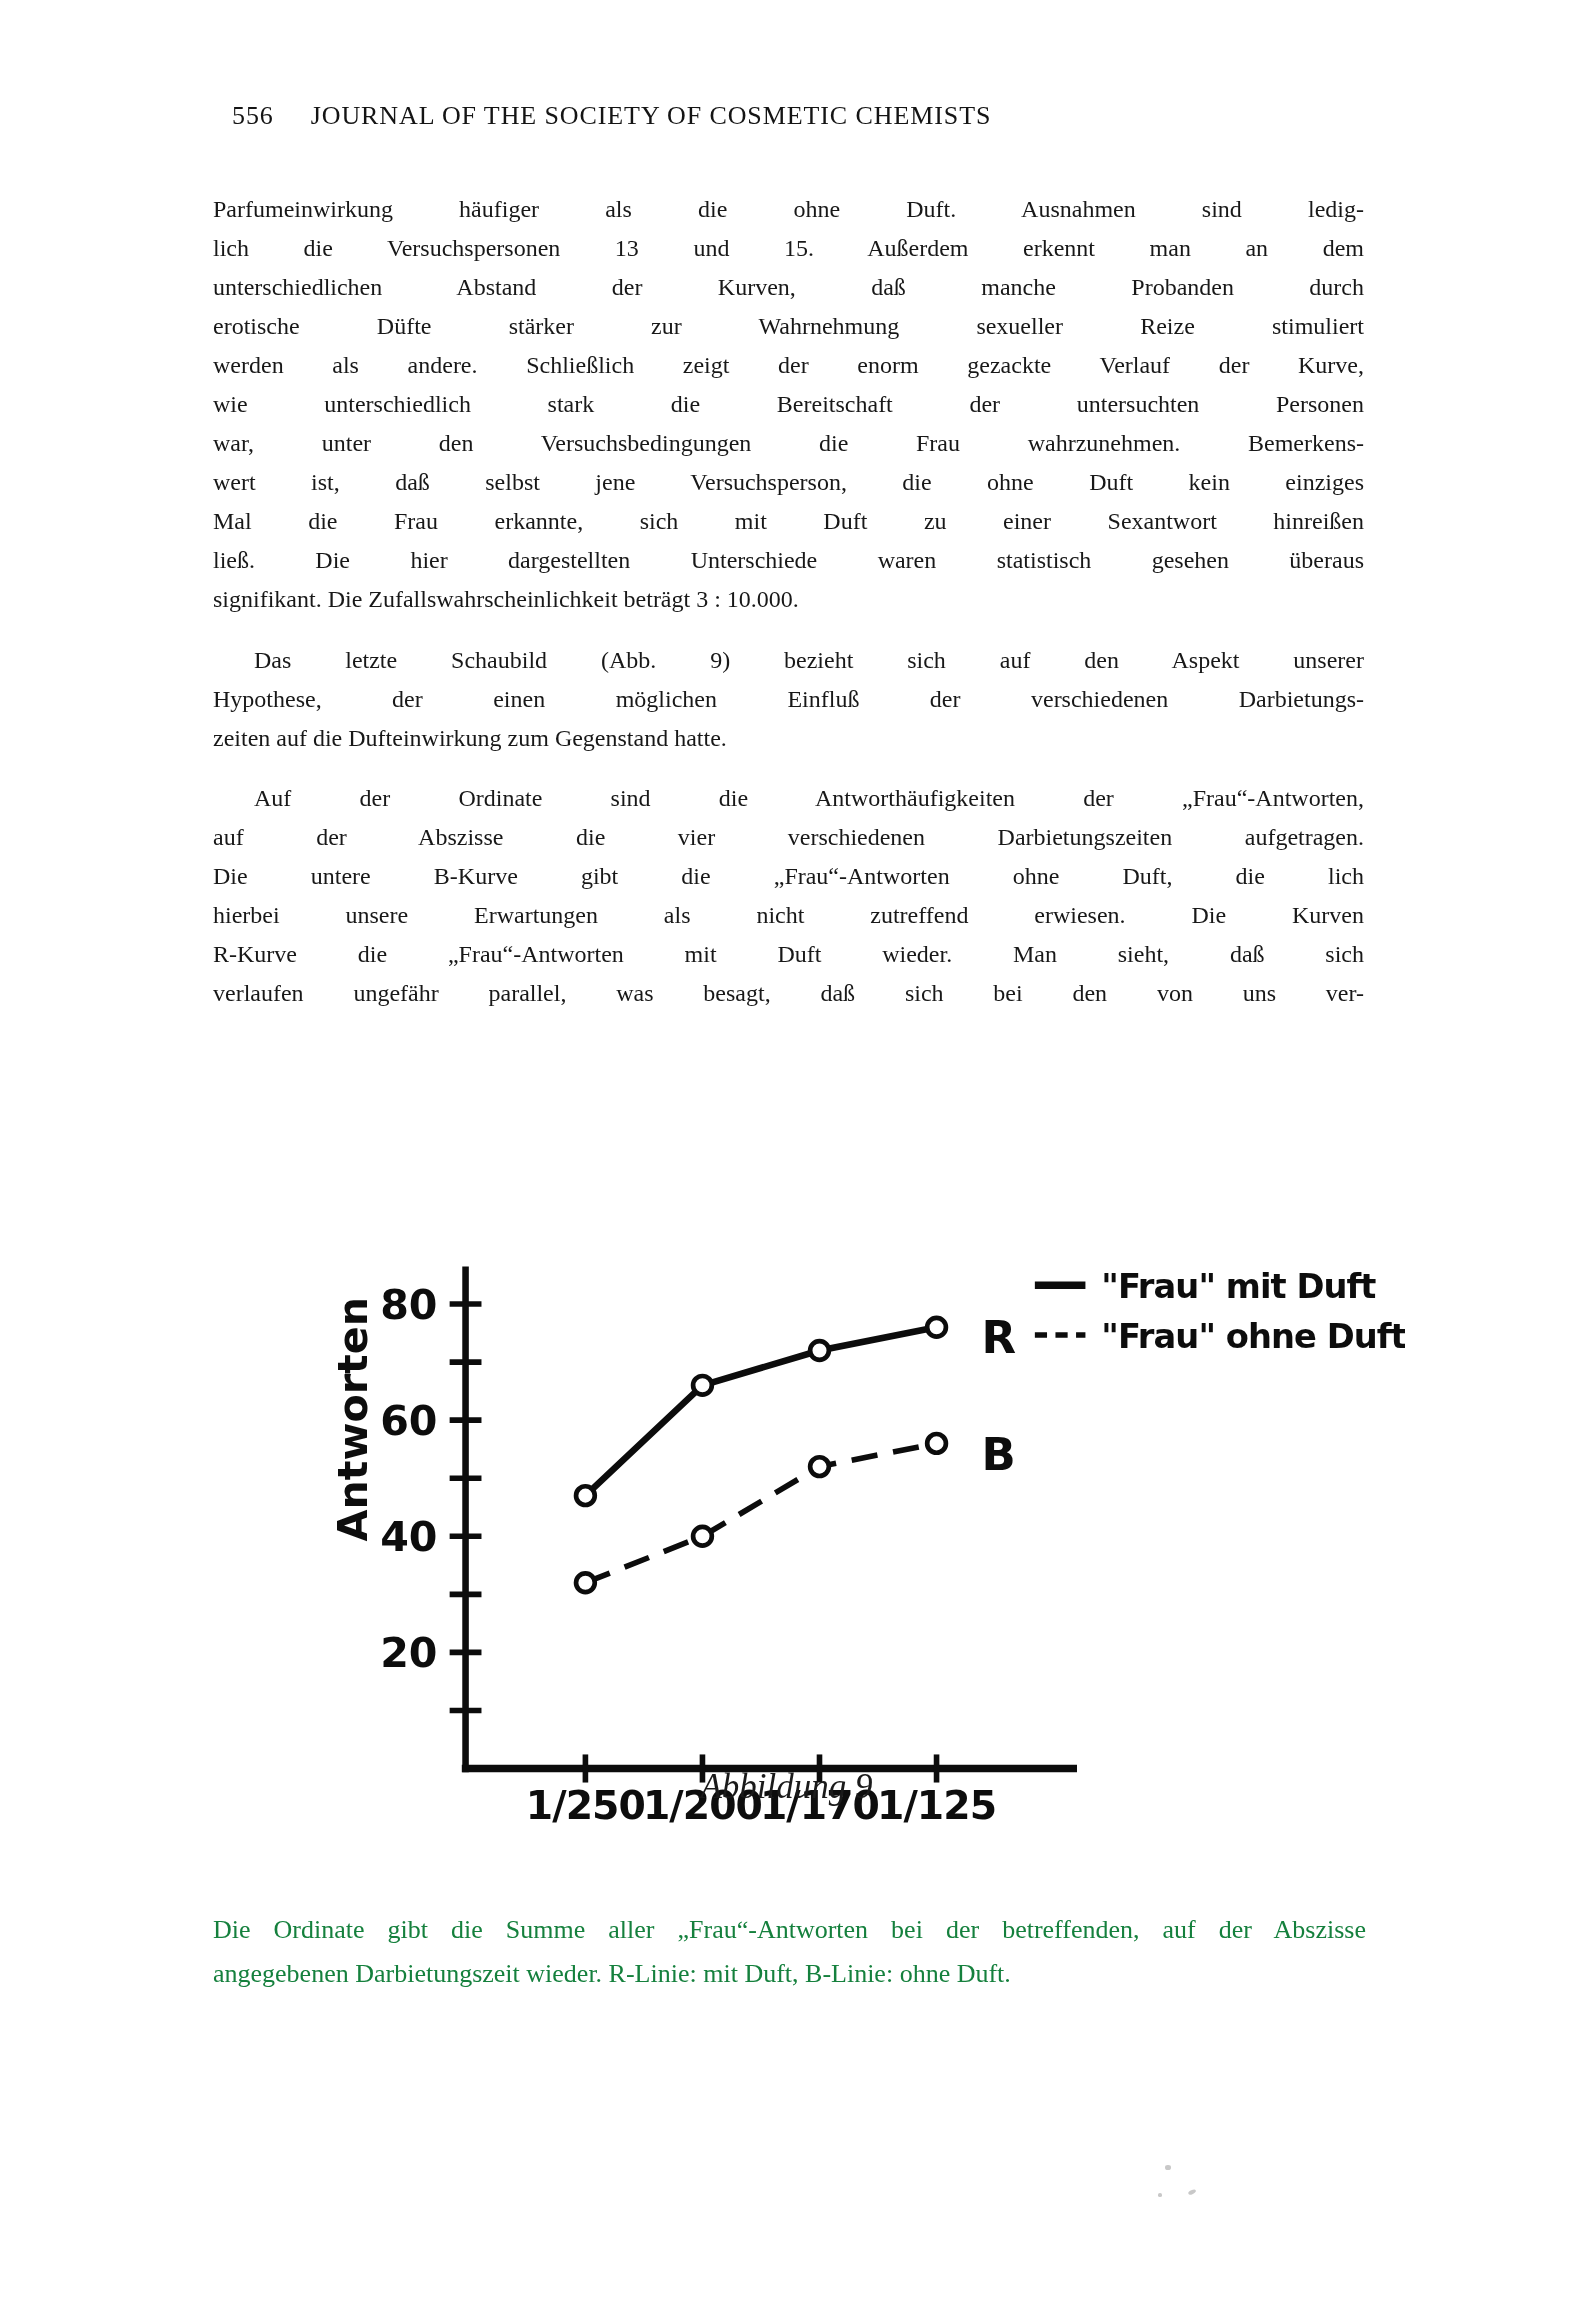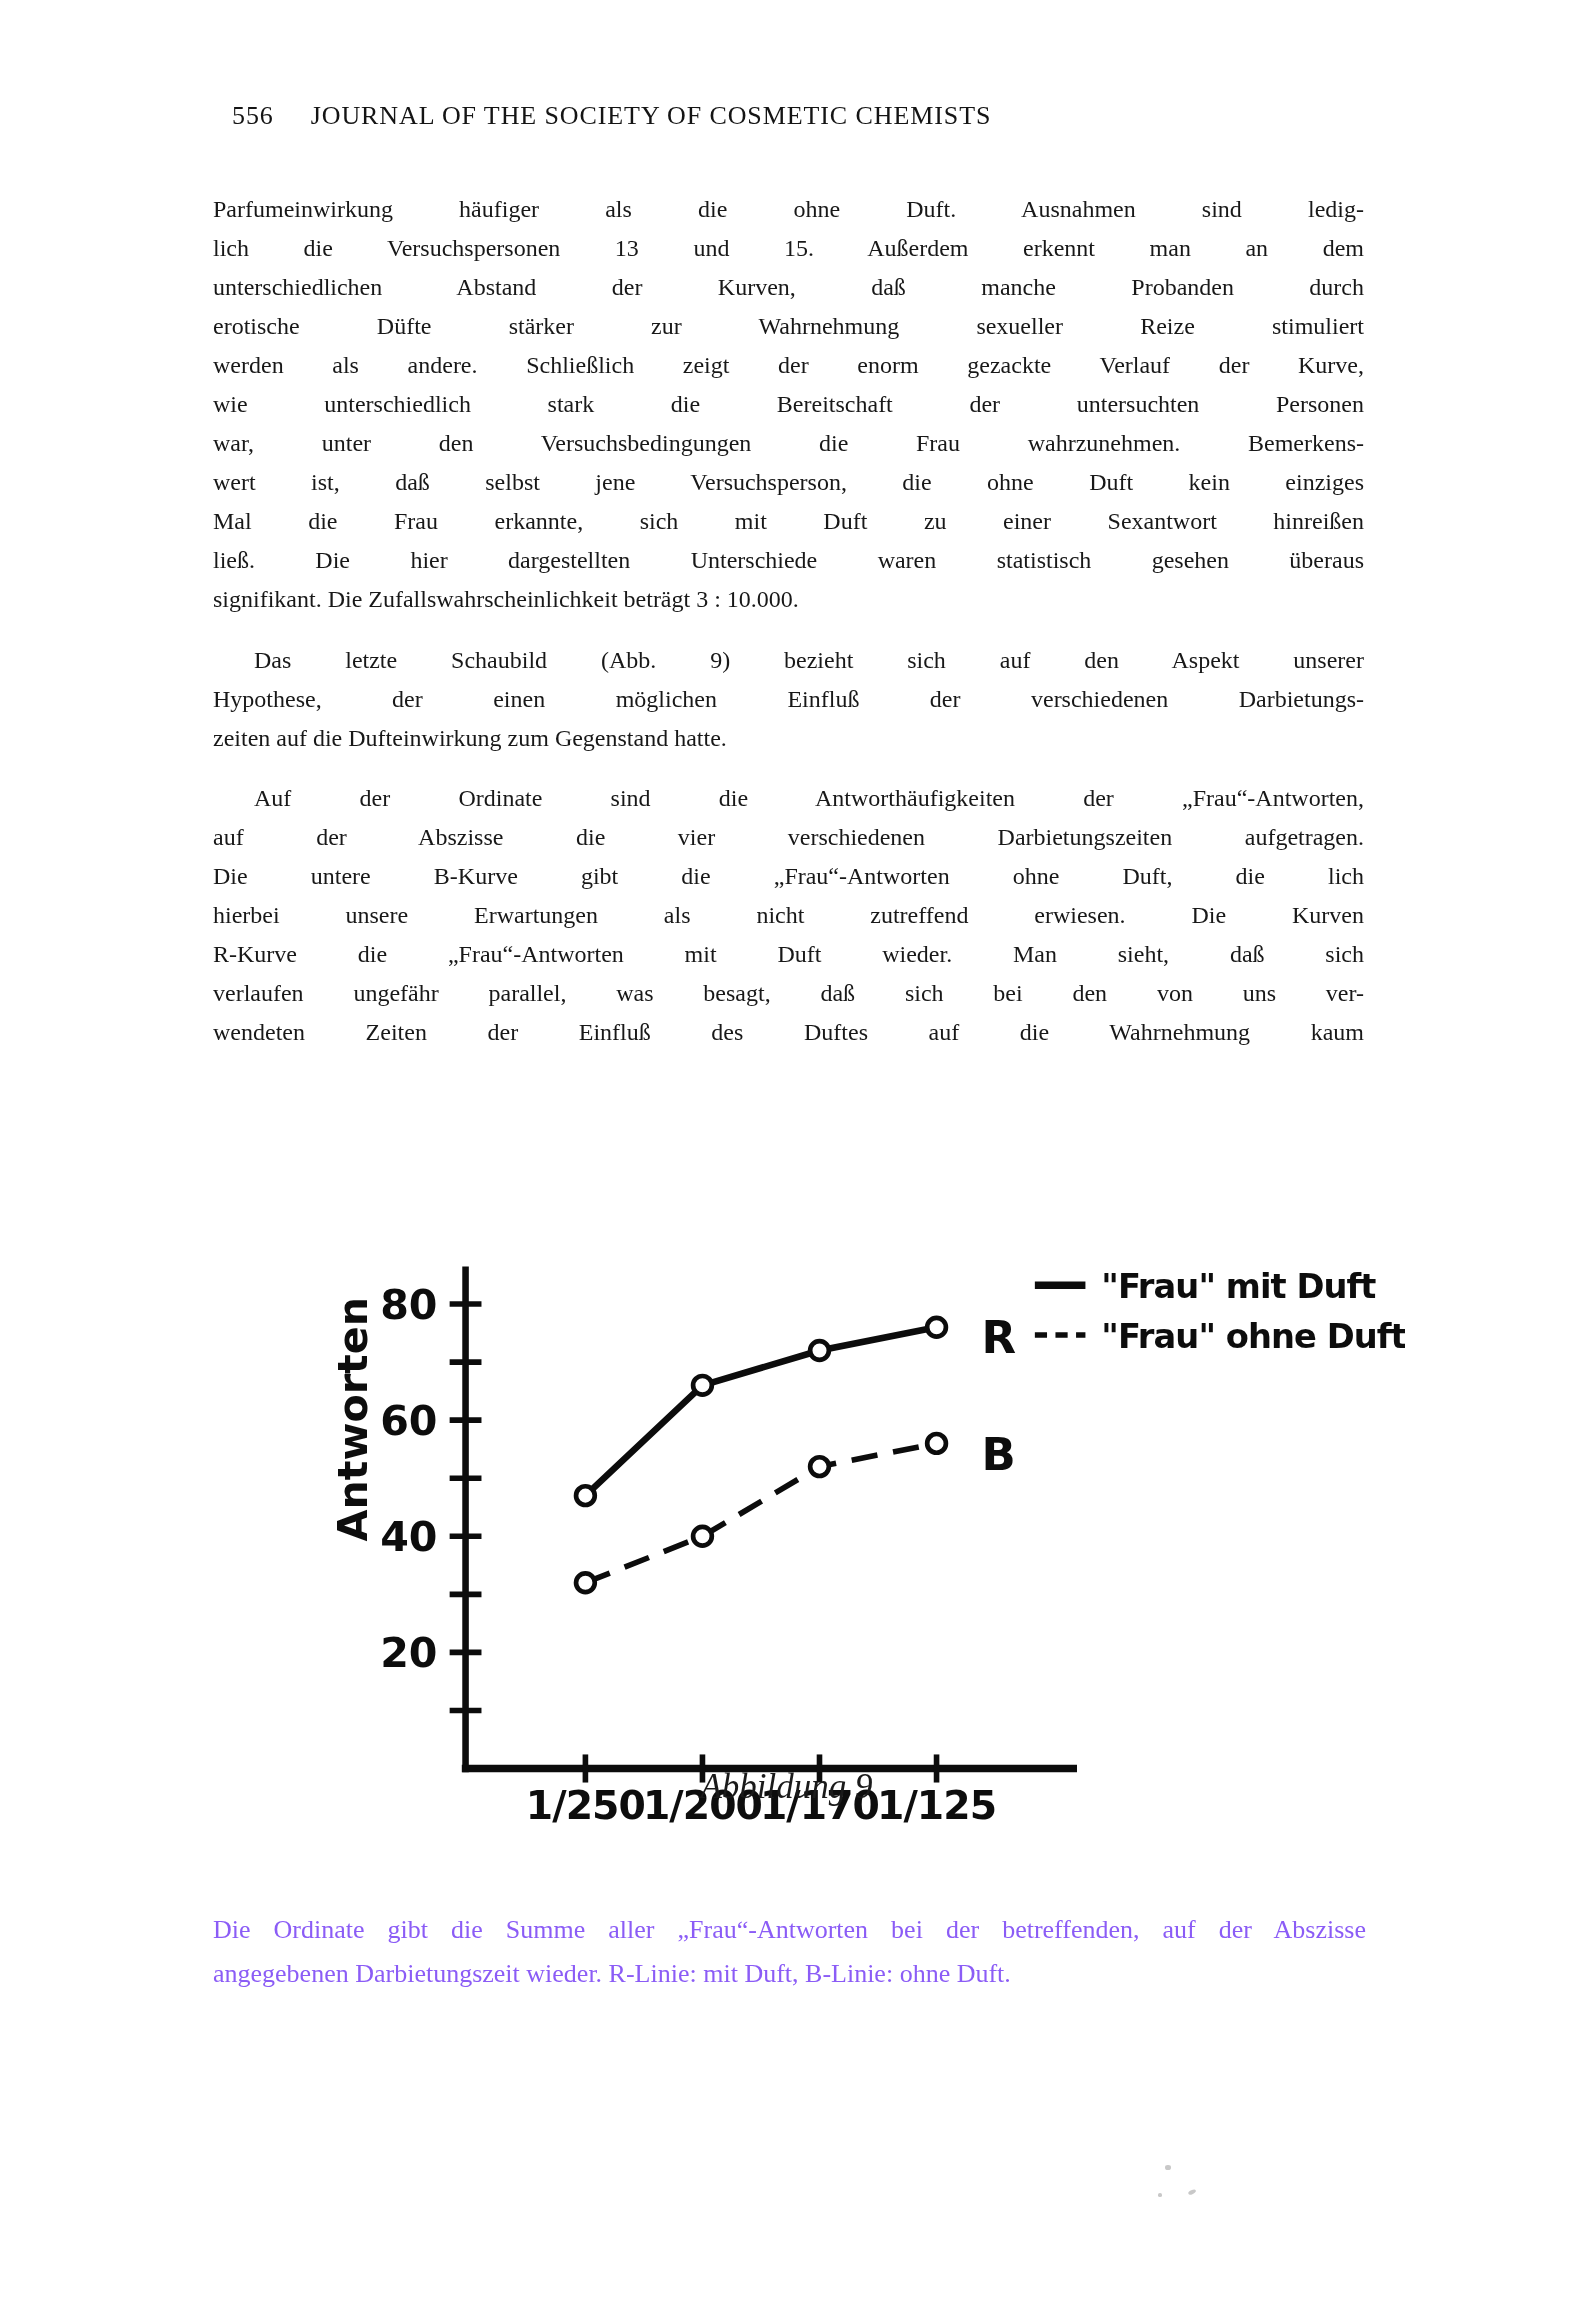--- a/index.html
+++ b/index.html
@@ -46,21 +46,21 @@
   .chart-svg .series-end-label{font-size:48px;}
   .chart-svg .legend-label{font-size:36px;letter-spacing:-1px;}
   .fig-title{
     position:absolute;left:337px;top:1766px;width:899px;
     text-align:center;
     font-style:italic;font-size:35px;line-height:41px;
     color:#1a1a1a;
   }
   .fig-caption{
     position:absolute;left:213px;top:1908px;width:1153px;
-    font-size:26px;color:#8b5cf6;
+    font-size:26px;color:#15803d;
   }
   .fig-caption .cline{
     height:44px;line-height:44px;
     text-align:justify;text-align-last:justify;
   }
   .fig-caption .cline.last{text-align-last:left;}
   
   .speck{position:absolute;background:#9a9a9a;border-radius:50%;opacity:.55;}
 </style>
 </head>
@@ -91,21 +91,20 @@
         <div class="line">Hypothese, der einen möglichen Einfluß der verschiedenen Darbietungs-</div>
         <div class="line last">zeiten auf die Dufteinwirkung zum Gegenstand hatte.</div>
       </div>
       <div class="para indent">
         <div class="line first">Auf der Ordinate sind die Antworthäufigkeiten der „Frau“-Antworten,</div>
         <div class="line">auf der Abszisse die vier verschiedenen Darbietungszeiten aufgetragen.</div>
         <div class="line">Die untere B-Kurve gibt die „Frau“-Antworten ohne Duft, die lich</div>
         <div class="line">hierbei unsere Erwartungen als nicht zutreffend erwiesen. Die Kurven</div>
         <div class="line">R-Kurve die „Frau“-Antworten mit Duft wieder. Man sieht, daß sich</div>
         <div class="line">verlaufen ungefähr parallel, was besagt, daß sich bei den von uns ver-</div>
-        <div class="line">wendeten Zeiten der Einfluß des Duftes auf die Wahrnehmung kaum</div>
       </div>
     </section>
 
   <figure style="margin:0">
     <svg id="chart" class="chart-svg" width="1068" height="618" viewBox="0 0 1140 660">
         <line x1="137" y1="22" x2="137" y2="562" stroke="#0c0c0c" stroke-width="7"></line>
         <line x1="133" y1="558" x2="790" y2="558" stroke="#0c0c0c" stroke-width="8"></line>
         <line x1="120" y1="496" x2="154" y2="496" stroke="#0c0c0c" stroke-width="6"></line>
         <line x1="120" y1="434" x2="154" y2="434" stroke="#0c0c0c" stroke-width="6"></line>
         <text x="107" y="450" text-anchor="end" class="tick-label">20</text>

